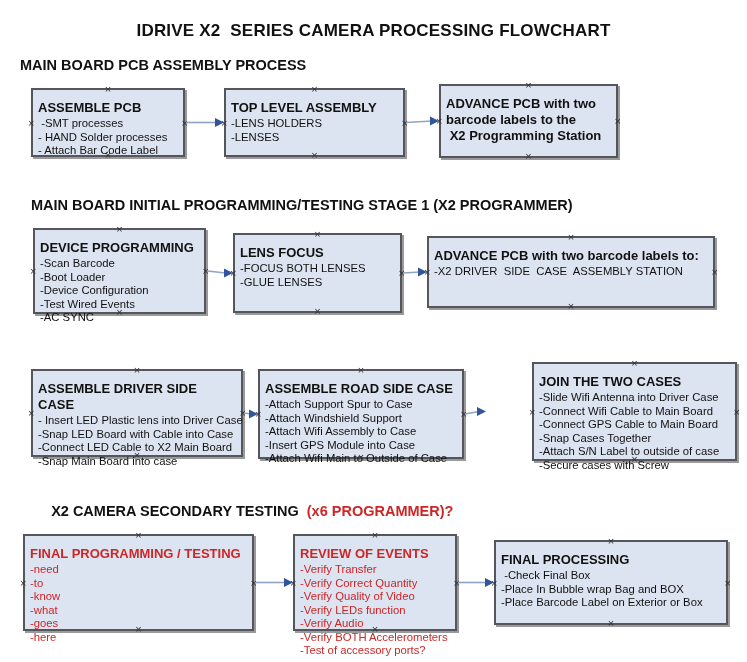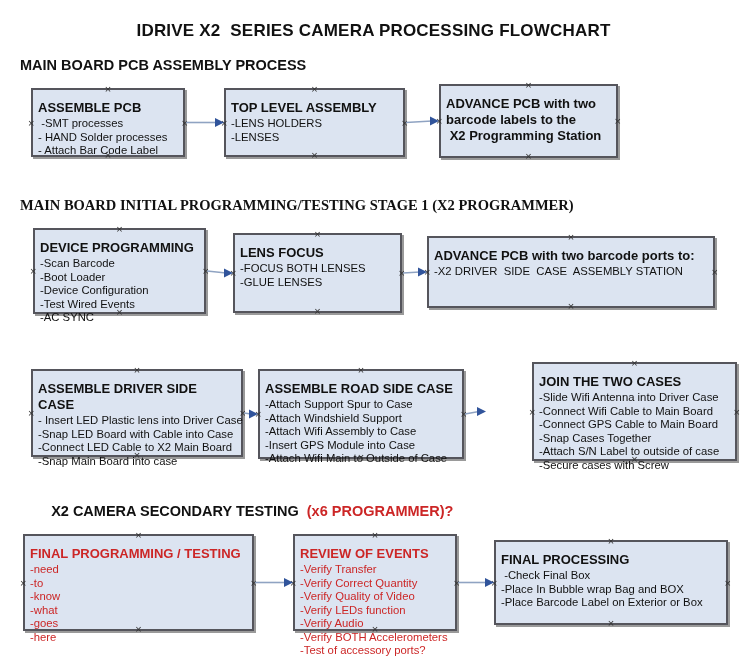--- a/index.html
+++ b/index.html
@@ -59,21 +59,21 @@
     <div class="box-title">ADVANCE PCB with two
 barcode labels to the
  X2 Programming Station</div>
     <ul class="box-items"></ul>
   <span class="handle t">×</span>
       <span class="handle b">×</span>
       <span class="handle l">×</span>
       <span class="handle r">×</span>
     </div>
 
-  <div class="section-header" style="left:20px;top:197px;font-family:Liberation Serif, serif;">MAIN BOARD INITIAL PROGRAMMING/TESTING STAGE 1 (X2 PROGRAMMER)</div>
+  <div class="section-header" style="left:31px;top:197px;">MAIN BOARD INITIAL PROGRAMMING/TESTING STAGE 1 (X2 PROGRAMMER)</div>
 
   <div class="flowbox" style="left:33px;top:228px;width:173px;height:86px;">
     <div class="box-title">DEVICE PROGRAMMING</div>
     <ul class="box-items">
         <li>-Scan Barcode</li>
         <li>-Boot Loader</li>
         <li>-Device Configuration</li>
         <li>-Test Wired Events</li>
         <li>-AC SYNC</li>
       </ul>
@@ -87,21 +87,21 @@
     <ul class="box-items">
         <li>-FOCUS BOTH LENSES</li>
         <li>-GLUE LENSES</li>
       </ul>
   <span class="handle t">×</span>
       <span class="handle b">×</span>
       <span class="handle l">×</span>
       <span class="handle r">×</span>
     </div>
   <div class="flowbox" style="left:427px;top:236px;width:288px;height:72px;">
-    <div class="box-title">ADVANCE PCB with two barcode ports to:</div>
+    <div class="box-title">ADVANCE PCB with two barcode labels to:</div>
     <ul class="box-items">
         <li>-X2 DRIVER  SIDE  CASE  ASSEMBLY STATION</li>
       </ul>
   <span class="handle t">×</span>
       <span class="handle b">×</span>
       <span class="handle l">×</span>
       <span class="handle r">×</span>
     </div>
 
 

